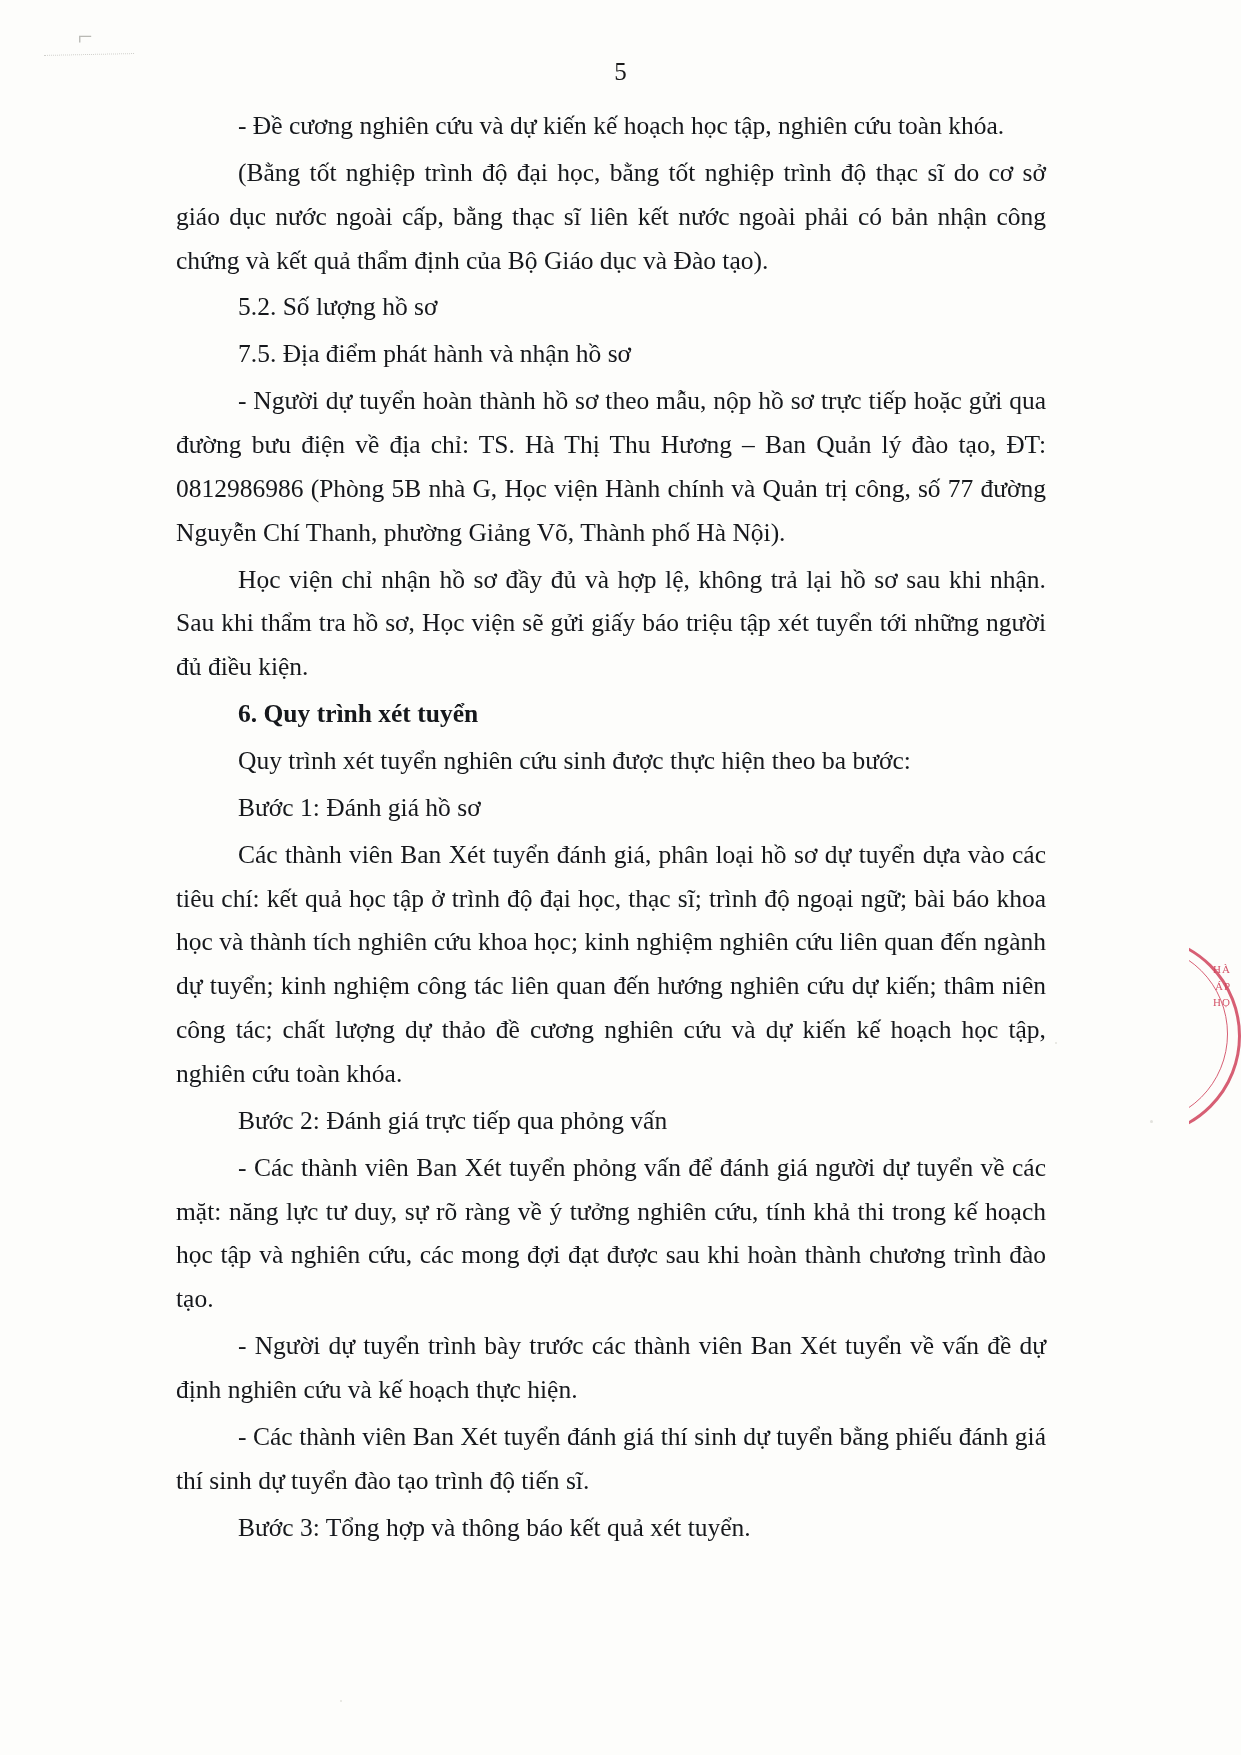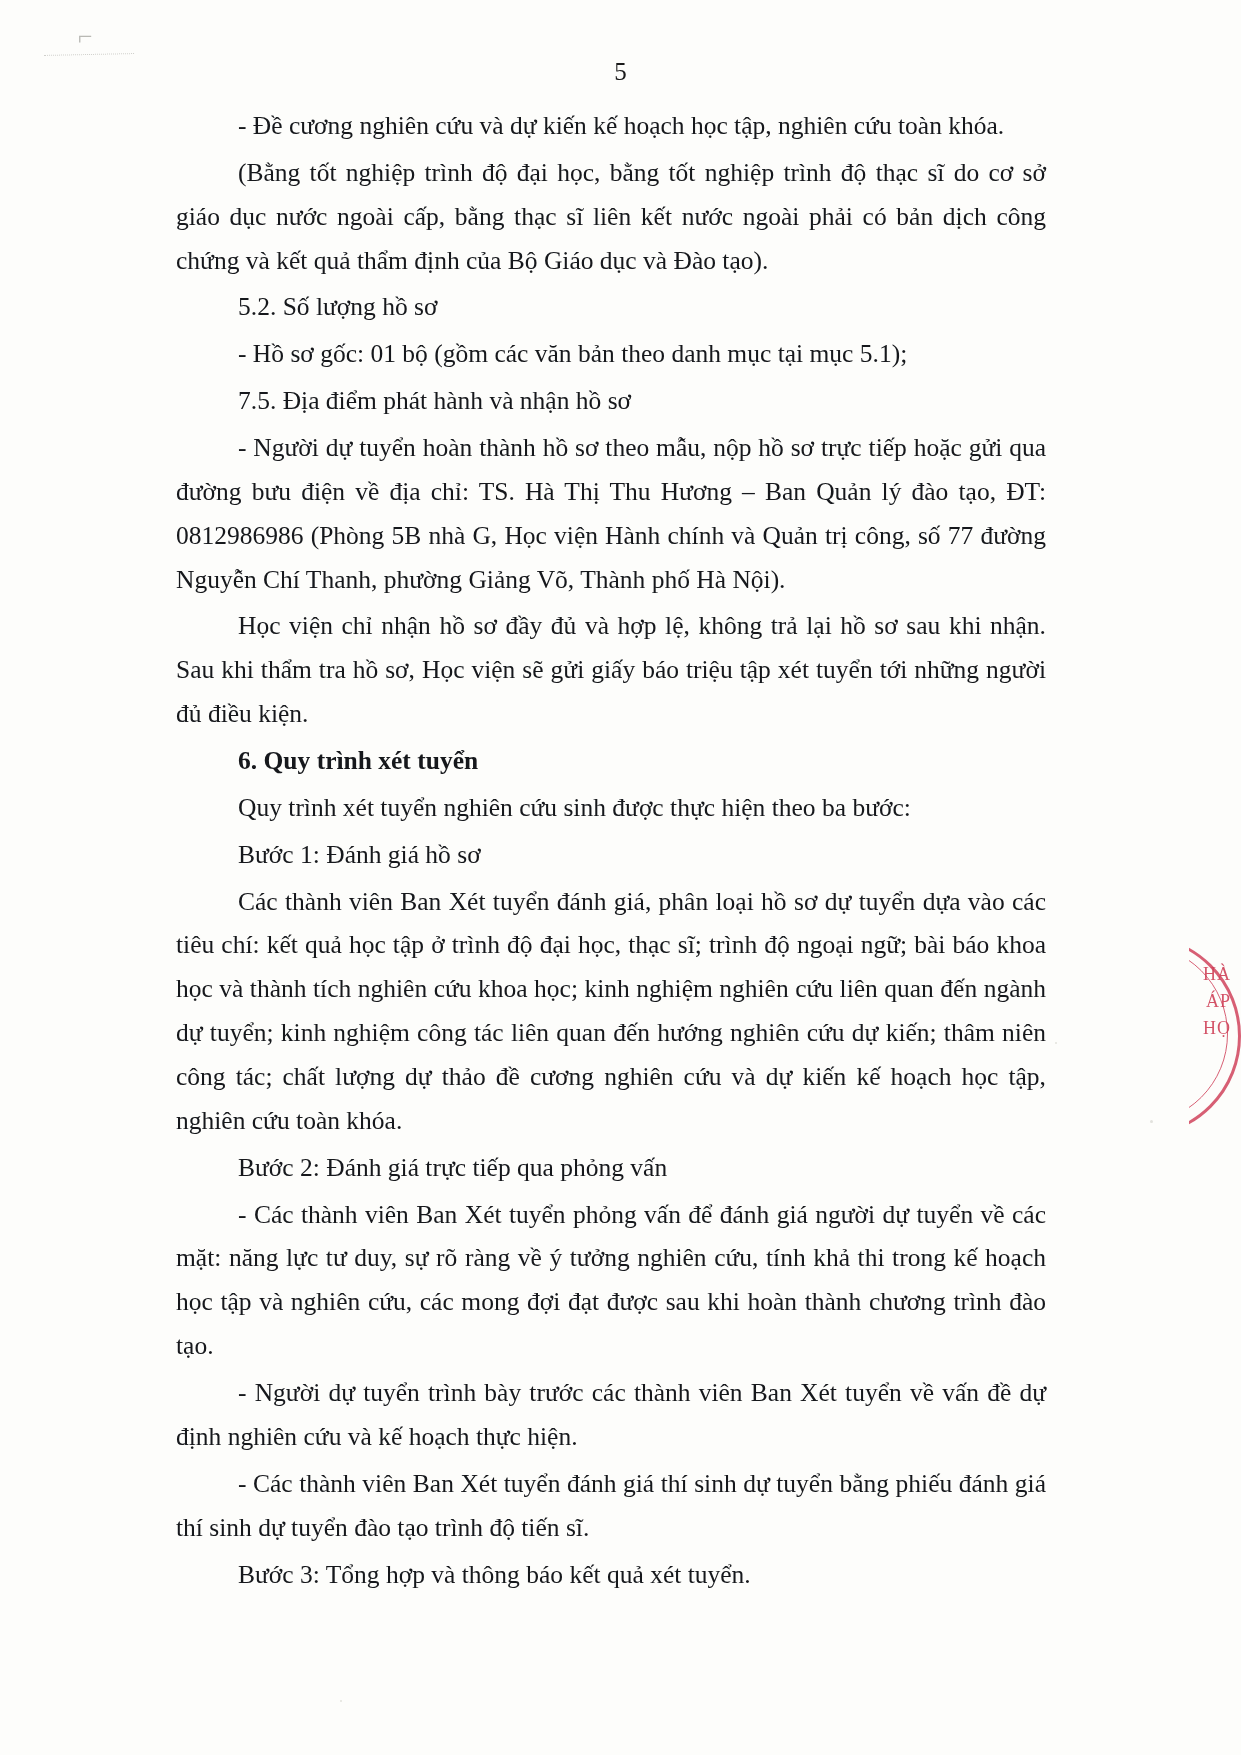--- a/index.html
+++ b/index.html
@@ -91,21 +91,21 @@
     top: 9px;
     width: 178px;
     height: 178px;
     border-width: 1.5px;
   }
   .seal-text {
     position: absolute;
     right: 10px;
     top: 26px;
     color: #cf4158;
-    font-size: 18px;
+    font-size: 11px;
     font-family: "Liberation Serif", serif;
     line-height: 1.5;
     letter-spacing: 1px;
     opacity: 0.9;
     text-align: right;
   }
   .edge-speck {
     position: absolute;
     background: #e2e2dd;
     border-radius: 50%;
@@ -119,23 +119,22 @@
 
 <div class="page">
 
   <div class="scan-mark-1">⌐</div>
   <div class="scan-mark-2"></div>
 
   <div class="page-number">5</div>
 
   <div class="content">
     <p class="para">- Đề cương nghiên cứu và dự kiến kế hoạch học tập, nghiên cứu toàn khóa.</p>
-    <p class="para">(Bằng tốt nghiệp trình độ đại học, bằng tốt nghiệp trình độ thạc sĩ do cơ sở giáo dục nước ngoài cấp, bằng thạc sĩ liên kết nước ngoài phải có bản dịch công chứng và kết quả thẩm định của Bộ Giáo dục và Đào tạo).</p>
+    <p class="para">(Bằng tốt nghiệp trình độ đại học, bằng tốt nghiệp trình độ thạc sĩ do cơ sở giáo dục nước ngoài cấp, bằng thạc sĩ liên kết nước ngoài phải có bản nhận công chứng và kết quả thẩm định của Bộ Giáo dục và Đào tạo).</p>
     <p class="para">5.2. Số lượng hồ sơ</p>
-    <p class="para">- Hồ sơ gốc: 01 bộ (gồm các văn bản theo danh mục tại mục 5.1);</p>
     <p class="para">7.5. Địa điểm phát hành và nhận hồ sơ</p>
     <p class="para">- Người dự tuyển hoàn thành hồ sơ theo mẫu, nộp hồ sơ trực tiếp hoặc gửi qua đường bưu điện về địa chỉ: TS. Hà Thị Thu Hương – Ban Quản lý đào tạo, ĐT: 0812986986 (Phòng 5B nhà G, Học viện Hành chính và Quản trị công, số 77 đường Nguyễn Chí Thanh, phường Giảng Võ, Thành phố Hà Nội).</p>
     <p class="para">Học viện chỉ nhận hồ sơ đầy đủ và hợp lệ, không trả lại hồ sơ sau khi nhận. Sau khi thẩm tra hồ sơ, Học viện sẽ gửi giấy báo triệu tập xét tuyển tới những người đủ điều kiện.</p>
     <p class="para bold">6. Quy trình xét tuyển</p>
     <p class="para">Quy trình xét tuyển nghiên cứu sinh được thực hiện theo ba bước:</p>
     <p class="para">Bước 1: Đánh giá hồ sơ</p>
     <p class="para">Các thành viên Ban Xét tuyển đánh giá, phân loại hồ sơ dự tuyển dựa vào các tiêu chí: kết quả học tập ở trình độ đại học, thạc sĩ; trình độ ngoại ngữ; bài báo khoa học và thành tích nghiên cứu khoa học; kinh nghiệm nghiên cứu liên quan đến ngành dự tuyển; kinh nghiệm công tác liên quan đến hướng nghiên cứu dự kiến; thâm niên công tác; chất lượng dự thảo đề cương nghiên cứu và dự kiến kế hoạch học tập, nghiên cứu toàn khóa.</p>
     <p class="para">Bước 2: Đánh giá trực tiếp qua phỏng vấn</p>
     <p class="para">- Các thành viên Ban Xét tuyển phỏng vấn để đánh giá người dự tuyển về các mặt: năng lực tư duy, sự rõ ràng về ý tưởng nghiên cứu, tính khả thi trong kế hoạch học tập và nghiên cứu, các mong đợi đạt được sau khi hoàn thành chương trình đào tạo.</p>
     <p class="para">- Người dự tuyển trình bày trước các thành viên Ban Xét tuyển về vấn đề dự định nghiên cứu và kế hoạch thực hiện.</p>

